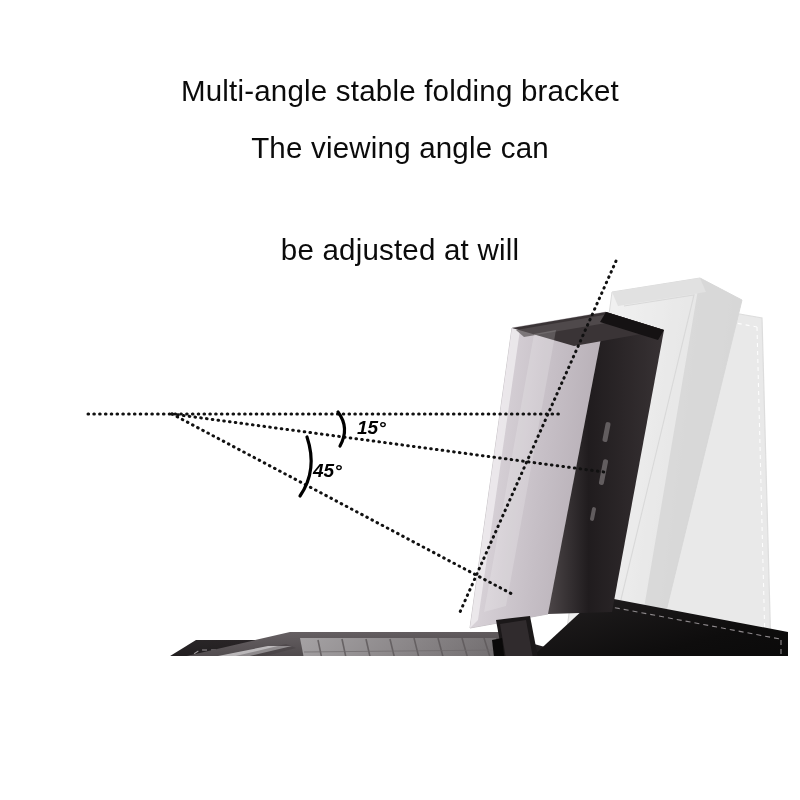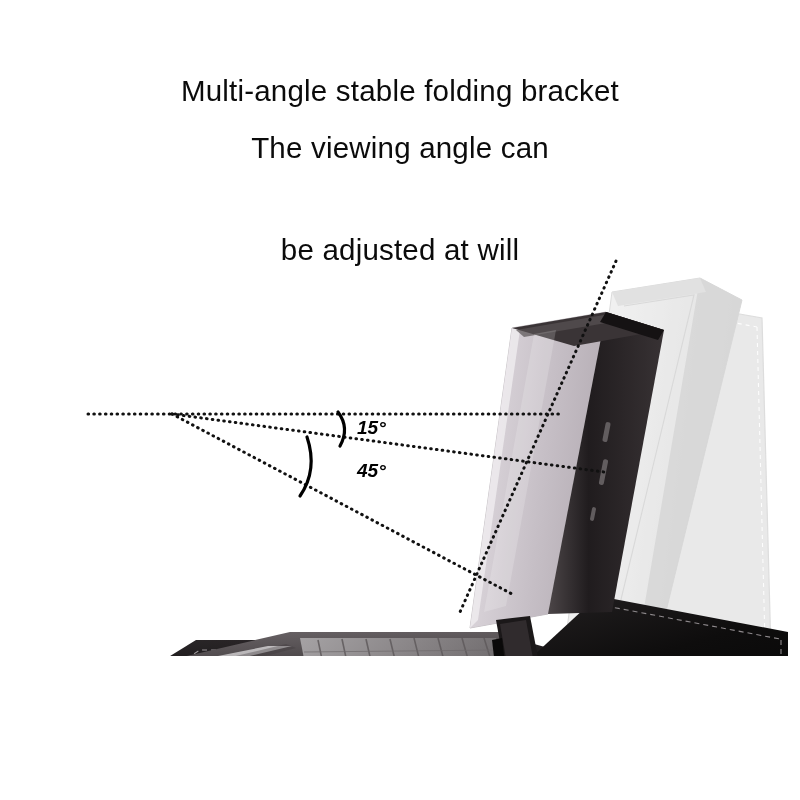--- a/index.html
+++ b/index.html
@@ -41,21 +41,21 @@
   }
   .ang-label {
     position: absolute;
     color: #000;
     font-weight: bold;
     z-index: 41;
     white-space: nowrap;
     font-style: italic;
   }
   #lbl15 { left: 357px; top: 417px; font-size: 19px; }
-  #lbl45 { left: 313px; top: 460px; font-size: 19px; margin-left: 44px; }
+  #lbl45 { left: 313px; top: 460px; font-size: 19px; }
 
   
   #photo {
     position: absolute;
     left: 0; top: 0;
     width: 800px; height: 800px;
     z-index: 20;
   }
 
   .sr-only {

